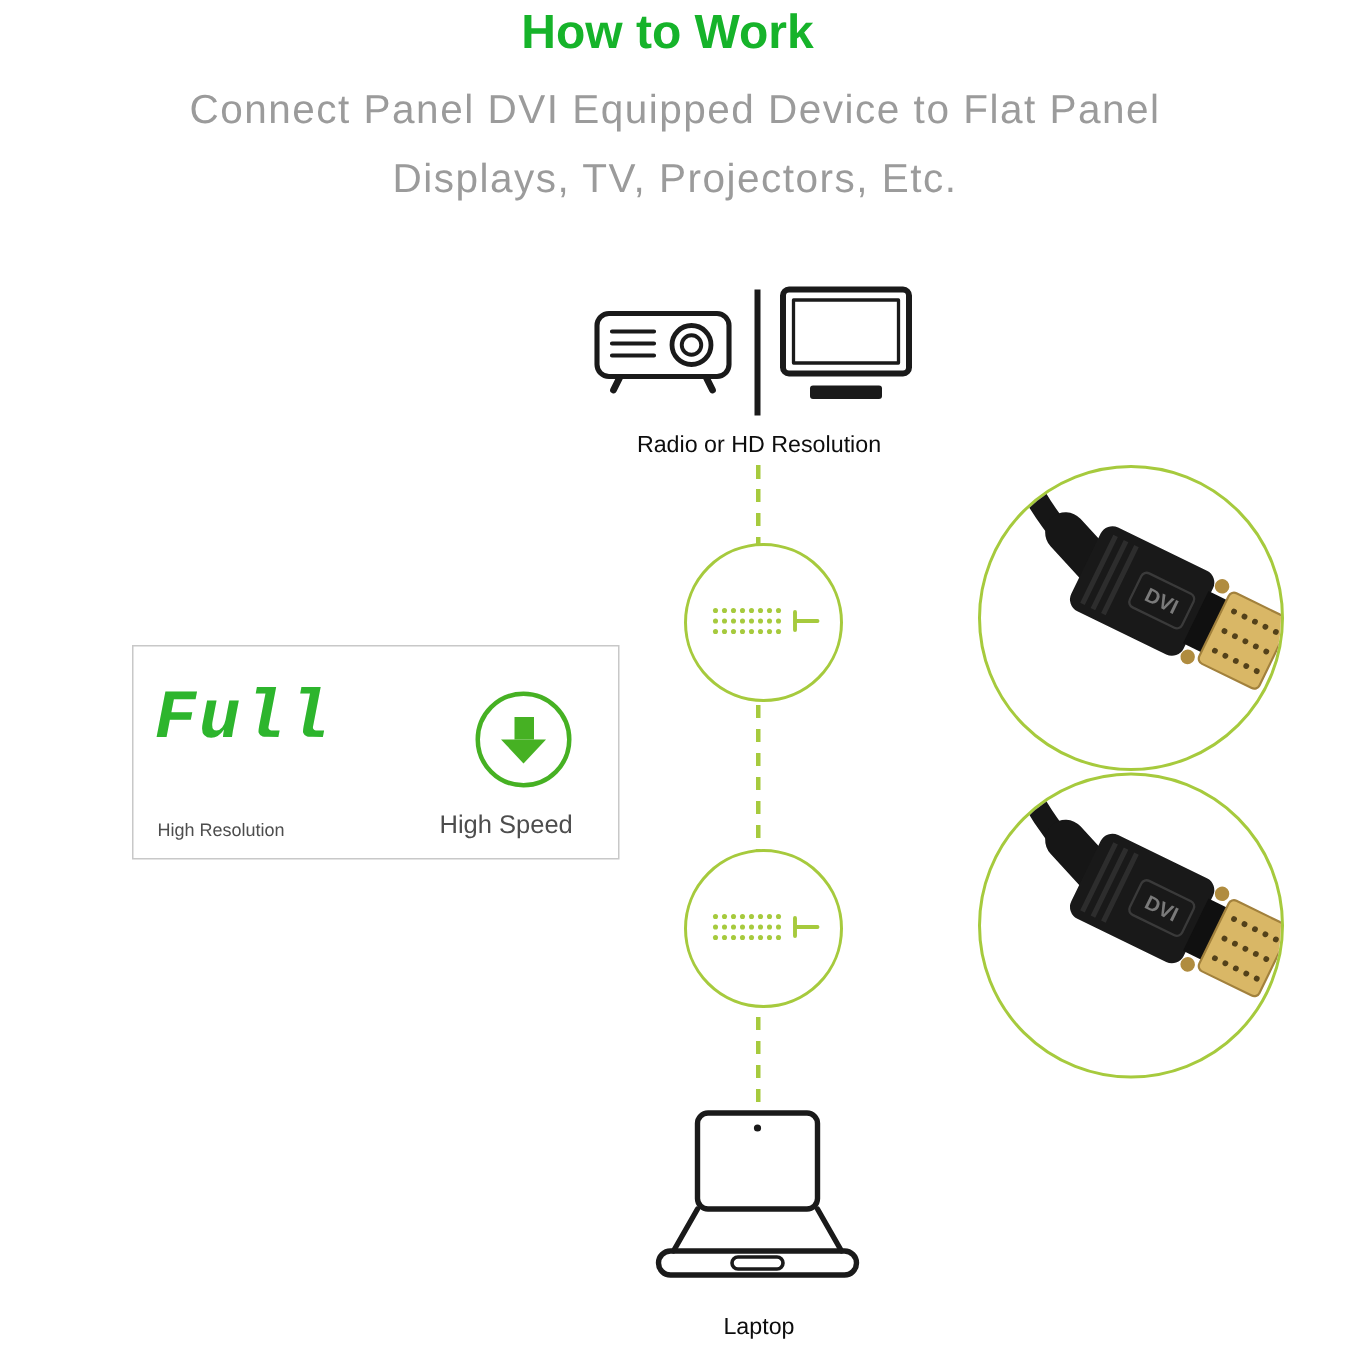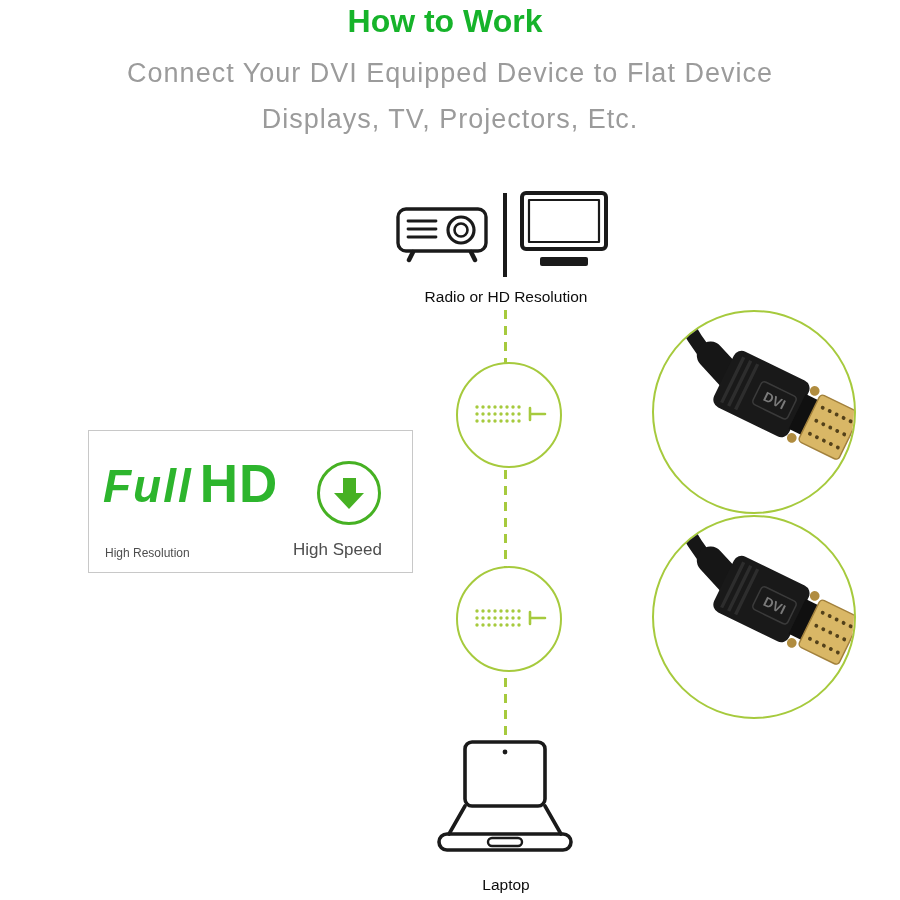--- a/index.html
+++ b/index.html
@@ -35,21 +35,21 @@
               border-radius:50%;background:#fff;overflow:hidden;z-index:2;}
   .c1{left:652px;top:310px;} .c2{left:652px;top:515px;}
   .connector-wrap{position:absolute;left:-38px;top:16px;width:252px;transform:rotate(26deg);transform-origin:center;}
   .connector-wrap svg{display:block;width:100%;}
   .dvi-label{font-family:"Liberation Sans",sans-serif;font-size:14px;font-weight:bold;
              fill:#7a7a7a;text-anchor:middle;}
 
   
   .feature-box{position:absolute;left:88px;top:430px;width:323px;height:141px;
                border:1px solid #c8c8c8;background:#fff;}
-  .logo{position:absolute;left:14px;top:22px;display:flex;align-items:baseline;color:var(--logo_green,#2db52d);}
+  .logo{position:absolute;left:14px;top:22px;display:flex;align-items:baseline;color:var(--logo_green,#2db52d);font-family:Liberation Mono, monospace;}
   .logo .full{font-style:italic;font-weight:bold;font-size:46px;letter-spacing:2px;}
   .logo .hd{font-weight:bold;font-size:53px;margin-left:7px;letter-spacing:1px;}
   .res-caption{position:absolute;left:16px;bottom:12px;font-size:12px;color:var(--text_dark,#4d4d4d);}
   .speed-caption{position:absolute;left:204px;width:120px;bottom:12px;text-align:left;
                  font-size:17px;color:var(--text_dark,#4d4d4d);}
   .arrow-circle{position:absolute;left:228px;top:30px;width:58px;height:58px;
                 border:3px solid var(--arrow_green,#46b123);border-radius:50%;
                 display:flex;flex-direction:column;align-items:center;justify-content:center;}
   .arrow-shaft{width:13px;height:15px;background:var(--arrow_green,#46b123);}
   .arrow-head{width:0;height:0;border-left:15px solid transparent;border-right:15px solid transparent;
@@ -63,21 +63,21 @@
   .cable{stroke:#161616;fill:none;stroke-linecap:round;}
 </style>
 </head>
 <body>
 
 <div id="canvas">
 
   <div class="title">How to Work</div>
 
   <div class="subtitle">
-    <div>Connect Your DVI Equipped Device to Flat Device</div>
+    <div>Connect Panel DVI Equipped Device to Flat Panel</div>
     <div>Displays, TV, Projectors, Etc.</div>
   </div>
 
   <svg class="projector" viewBox="0 0 92 62">
     <rect x="2" y="7" width="88" height="42" rx="8" class="ink-line" stroke-width="3.4"></rect>
     <circle cx="65" cy="28" r="13" class="ink-line" stroke-width="3.2"></circle>
     <circle cx="65" cy="28" r="6.5" class="ink-line" stroke-width="2.6"></circle>
     <path d="M12 19 H40 M12 27 H40 M12 35 H40" class="ink-line" stroke-width="2.8"></path>
     <path d="M17 50 L13 58 M75 50 L79 58" class="ink-line" stroke-width="4.5"></path>
   </svg>
@@ -222,21 +222,20 @@
           <circle cx="46" cy="26" r="1.7"></circle>
           <circle cx="52" cy="26" r="1.7"></circle>
       </g>
       <path d="M63 13 V25 M63 19 H78" class="pin-line" stroke-width="2.6"></path>
     </svg>
   </div>
 
   <div class="feature-box">
     <div class="logo">
       <span class="full">Full</span>
-      <span class="hd">HD</span>
     </div>
     <div class="res-caption">High Resolution</div>
     <div class="arrow-circle">
       <div class="arrow-shaft"></div>
       <div class="arrow-head"></div>
     </div>
     <div class="speed-caption">High Speed</div>
   </div>
 
   <svg class="laptop" viewBox="0 0 146 126">

